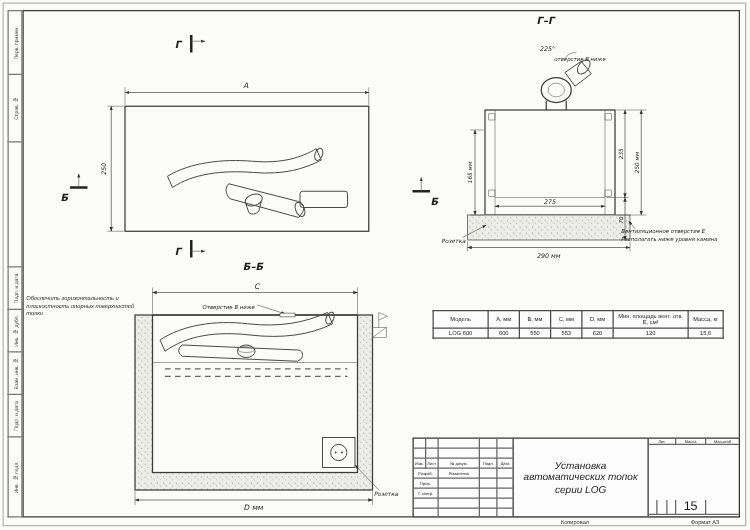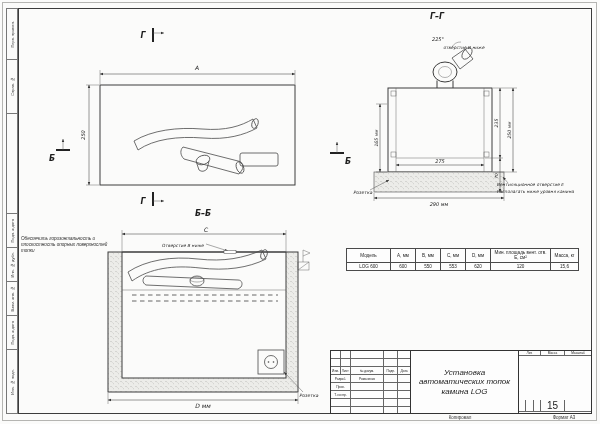--- a/index.html
+++ b/index.html
@@ -305,21 +305,21 @@
       </div>
       <div class="tb-row" style="flex:1">
         <div class="tb-cell" style="width:20px;border-bottom:none"></div>
         <div class="tb-cell" style="width:34px;border-bottom:none"></div>
         <div class="tb-cell" style="width:14px;border-bottom:none"></div>
         <div class="tb-cell" style="width:12px;border-bottom:none"></div>
       </div>
     </div>
 
     <div class="tb-center">
-      <div class="doc-title">Установка автоматических топок камина LOG</div>
+      <div class="doc-title">Установка автоматических топок серии LOG</div>
     </div>
 
     <div class="tb-right">
       <div class="tb-row" style="height:7px">
         <div class="tb-cell" style="width:22px">Лит.</div>
         <div class="tb-cell" style="width:24px">Масса</div>
         <div class="tb-cell" style="flex:1">Масштаб</div>
       </div>
       <div class="tb-row" style="height:21px">
         <div class="tb-cell" style="width:7.3px"></div>

